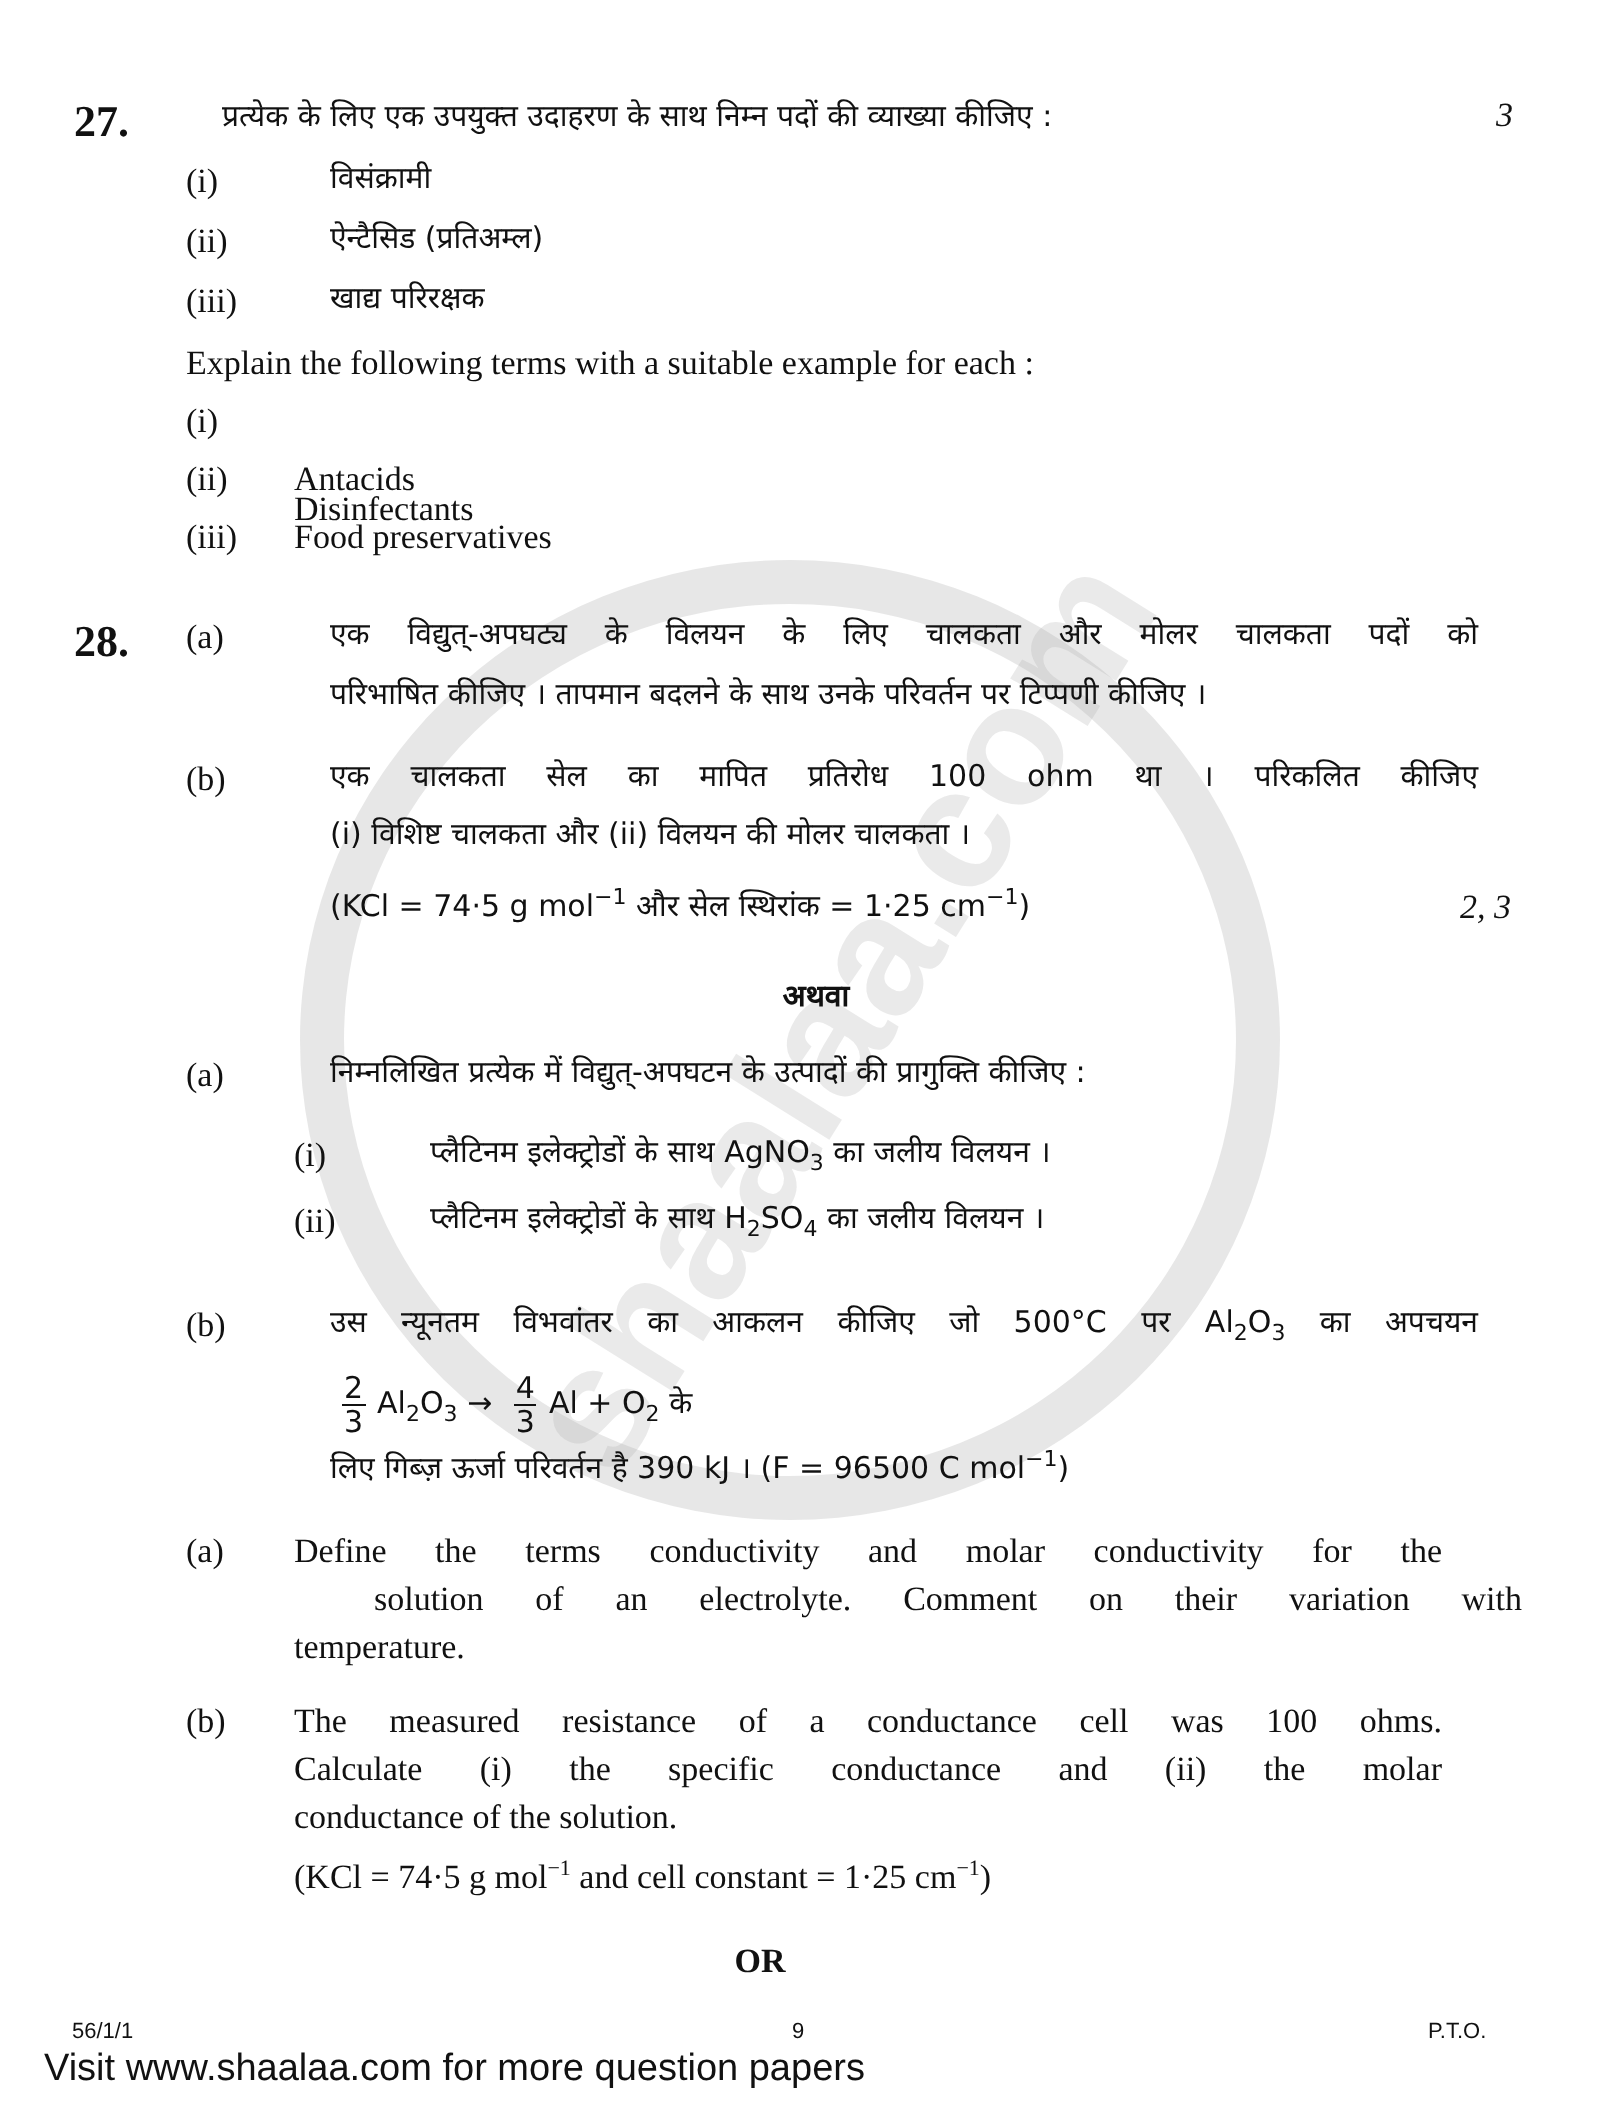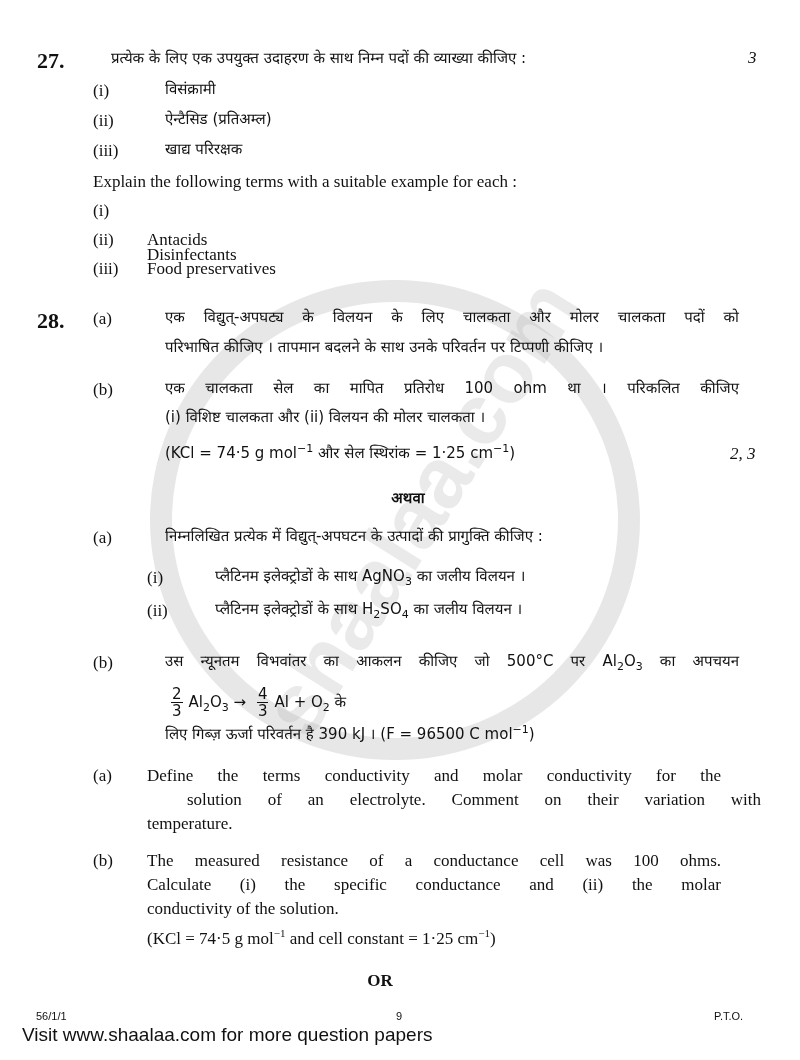--- a/index.html
+++ b/index.html
@@ -91,21 +91,21 @@
   <div class="abs hi" style="left:147px;top:723px;"><span>लिए गिब्ज़ ऊर्जा परिवर्तन है 390 kJ । (F = 96500 C mol</span><sup>−1</sup><span>)</span></div>
 
   <div class="abs txt" style="left:93px;top:765px;">(a)</div>
   <div class="abs txt just" style="left:147px;top:765px;width:574px;">Define the terms conductivity and molar conductivity for the</div>
   <div class="abs txt just" style="left:147px;top:789px;width:574px;margin-left:40px;">solution of an electrolyte. Comment on their variation with</div>
   <div class="abs txt" style="left:147px;top:813px;text-align:center;">temperature.</div>
 
   <div class="abs txt" style="left:93px;top:850px;">(b)</div>
   <div class="abs txt just" style="left:147px;top:850px;width:574px;">The measured resistance of a conductance cell was 100 ohms.</div>
   <div class="abs txt just" style="left:147px;top:874px;width:574px;">Calculate (i) the specific conductance and (ii) the molar</div>
-  <div class="abs txt" style="left:147px;top:898px;">conductivity of the solution.</div>
+  <div class="abs txt" style="left:147px;top:898px;">conductance of the solution.</div>
   <div class="abs txt" style="left:147px;top:928px;"><span>(KCl = 74·5 g mol</span><sup>−1</sup><span> and cell constant = 1·25 cm</span><sup>−1</sup><span>)</span></div>
 
   <div class="abs txt center" style="left:330px;top:970px;width:100px;font-weight:bold;">OR</div>
 </div>
 
 <div>
   <div class="abs footer" style="left:36px;top:1010px;">56/1/1</div>
   <div class="abs footer" style="left:396px;top:1010px;">9</div>
   <div class="abs footer" style="left:714px;top:1010px;">P.T.O.</div>
   <div class="abs footer" style="left:22px;top:1024px;font-size:19px;">Visit www.shaalaa.com for more question papers</div>

